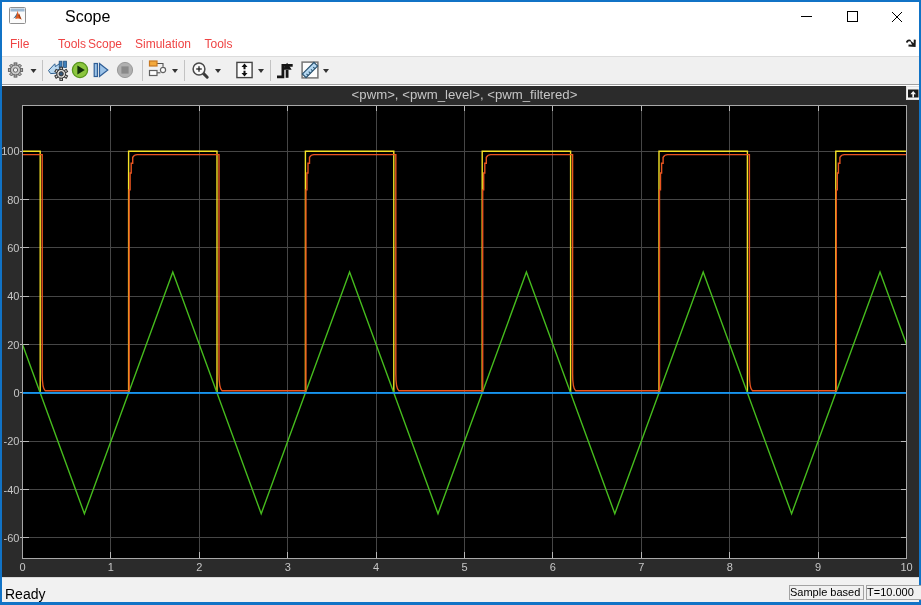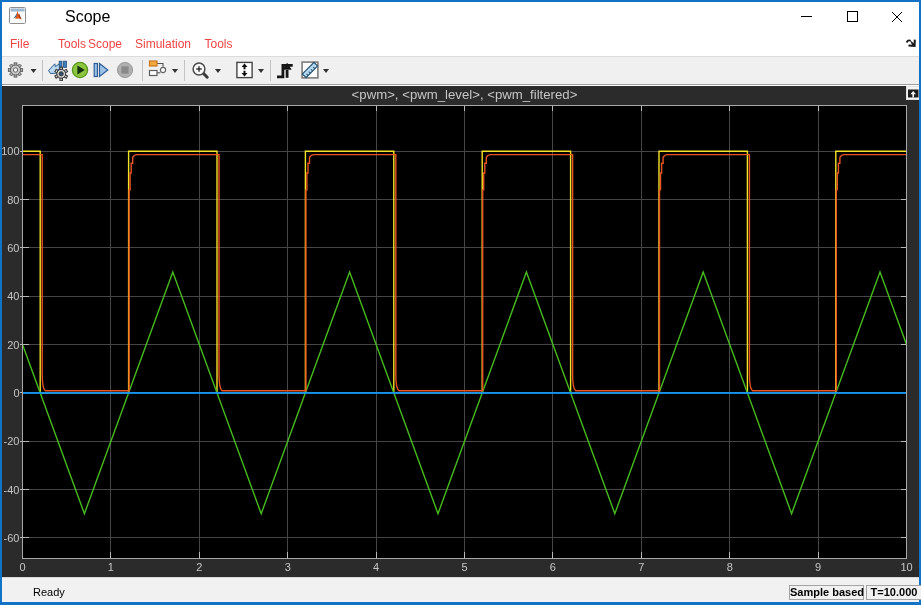--- a/index.html
+++ b/index.html
@@ -8,23 +8,23 @@
 .abs{position:absolute;}
 #titlebar{left:2px;top:2px;width:917px;height:29px;background:#fff;}
 #title{left:31px;top:8px;font-size:16px;color:#000;margin-left:34px;}
 #menubar{left:2px;top:31px;width:917px;height:25px;background:#fff;}
 .menu{top:37px;font-size:12px;color:#ef4444;}
 #toolbar{left:2px;top:56px;width:917px;height:29px;background:#f0f0f0;
 border-top:1px solid #dcdcdc;border-bottom:1px solid #9f9f9f;box-sizing:border-box;}
 #plot{left:2px;top:86px;width:917px;height:491px;background:#2b2b2b;}
 #statusbar{left:2px;top:577px;width:917px;height:25px;background:#f1f1f1;
 border-top:1px solid #d9d9d9;box-sizing:border-box;}
-#ready{left:5px;top:586px;font-size:11px;color:#000;margin-left:28px;}
+#ready{left:5px;top:586px;font-size:14px;color:#000;}
 .panel{top:585px;height:15px;box-sizing:border-box;border:1px solid #a3a3a3;
-background:#f1f1f1;font-size:11px;color:#000;text-align:center;line-height:13px;white-space:nowrap;font-weight:bold;}
+background:#f1f1f1;font-size:11px;color:#000;text-align:left;line-height:13px;white-space:nowrap;}
 </style></head>
 <body>
 <div id="win"></div>
 <div class="abs" id="titlebar"></div>
 <svg class="abs" style="left:9px;top:7px" width="17" height="17" viewBox="0 0 17 17">
  <rect x="0.5" y="0.5" width="16" height="16" rx="1" fill="#fbfbfb" stroke="#8f8f8f"></rect>
  <rect x="1.5" y="1.5" width="14" height="3" fill="#9db9d2"></rect>
  <path d="M3.5,11.5 C5.5,10.8 6.8,8.2 8.3,5.2 L9.6,8.6 C8,10 5.8,11.4 3.5,11.5 Z" fill="#39678c"></path>
  <path d="M8.5,3.5 C9.5,6.8 10.4,9.6 12.6,12.6 C10.6,11.2 8.4,11 6.2,12 C7.5,9.3 8.2,6.4 8.5,3.5 Z" fill="#e05a1f"></path>
  <path d="M10.2,6.5 L12.6,12.6 L10.6,11.3 L9.4,8.6 Z" fill="#a33d10"></path>

